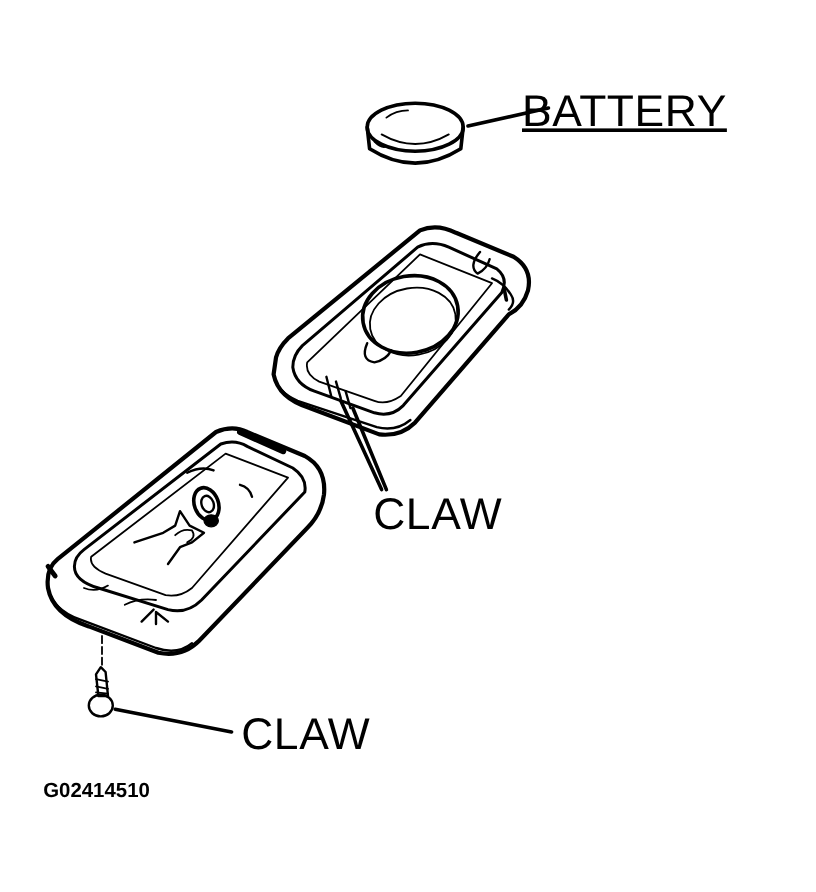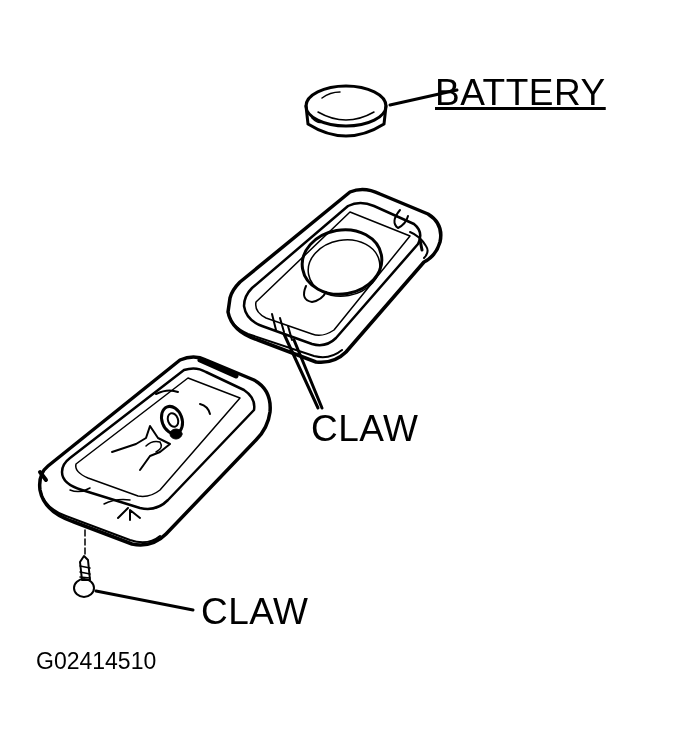--- a/index.html
+++ b/index.html
@@ -6,21 +6,21 @@
   body { width: 680px; height: 743px; position: relative; overflow: hidden; }
   #canvas { position: absolute; left: 0; top: 0; width: 680px; height: 743px; }
   .lbl {
     position: absolute;
     font-family: "Liberation Sans", sans-serif;
     color: #000;
     white-space: nowrap;
     line-height: 1;
   }
   .big { font-size: 37px; letter-spacing: 0.5px; }
-  .code { font-size: 23px; font-weight: normal; letter-spacing: 0px; }
+  .code { font-size: 17px; font-weight: bold; letter-spacing: 0px; }
   svg path, svg ellipse, svg line, svg polyline { vector-effect: non-scaling-stroke; }
 </style>
 </head>
 <body>
 
 <svg id="canvas" viewBox="0 0 680 743" xmlns="http://www.w3.org/2000/svg" fill="none" stroke="#000" stroke-linecap="round" stroke-linejoin="round">
 
   <g>
     <ellipse cx="346" cy="106" rx="40" ry="20" stroke-width="3"></ellipse>
     <path d="M306,106 L308,124 Q346,148 384,124 L386,106" stroke-width="3"></path>

